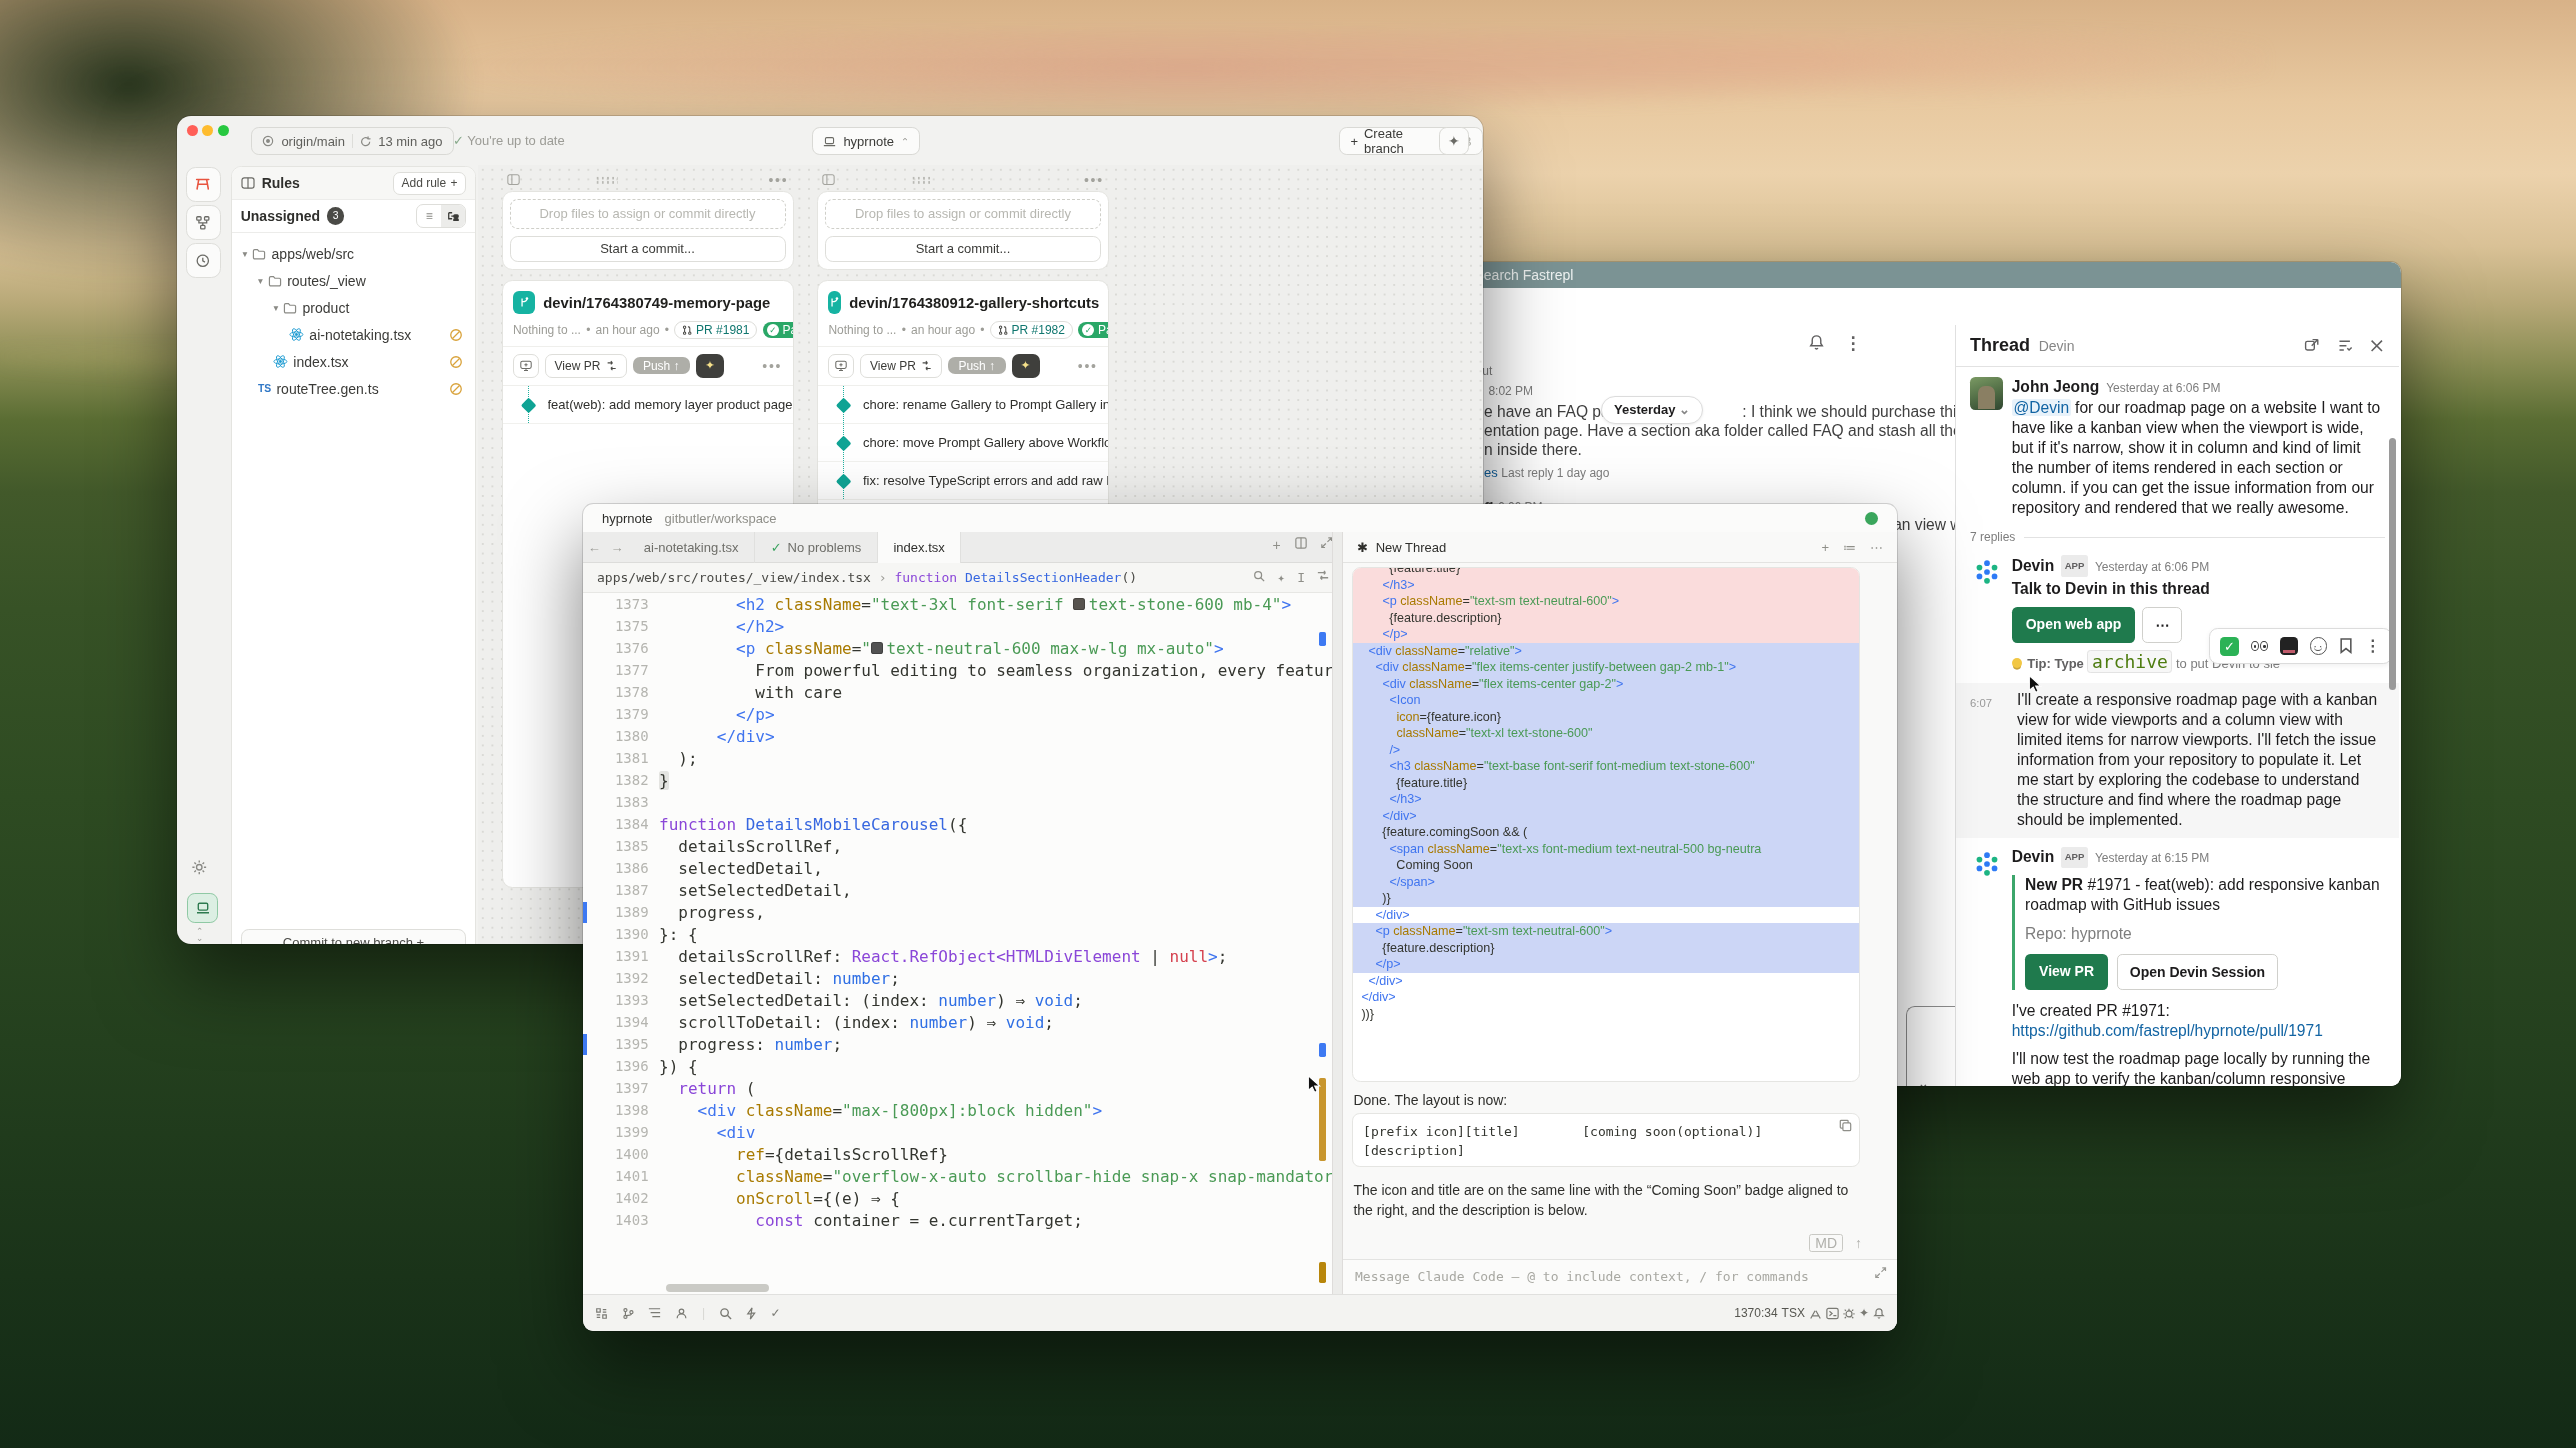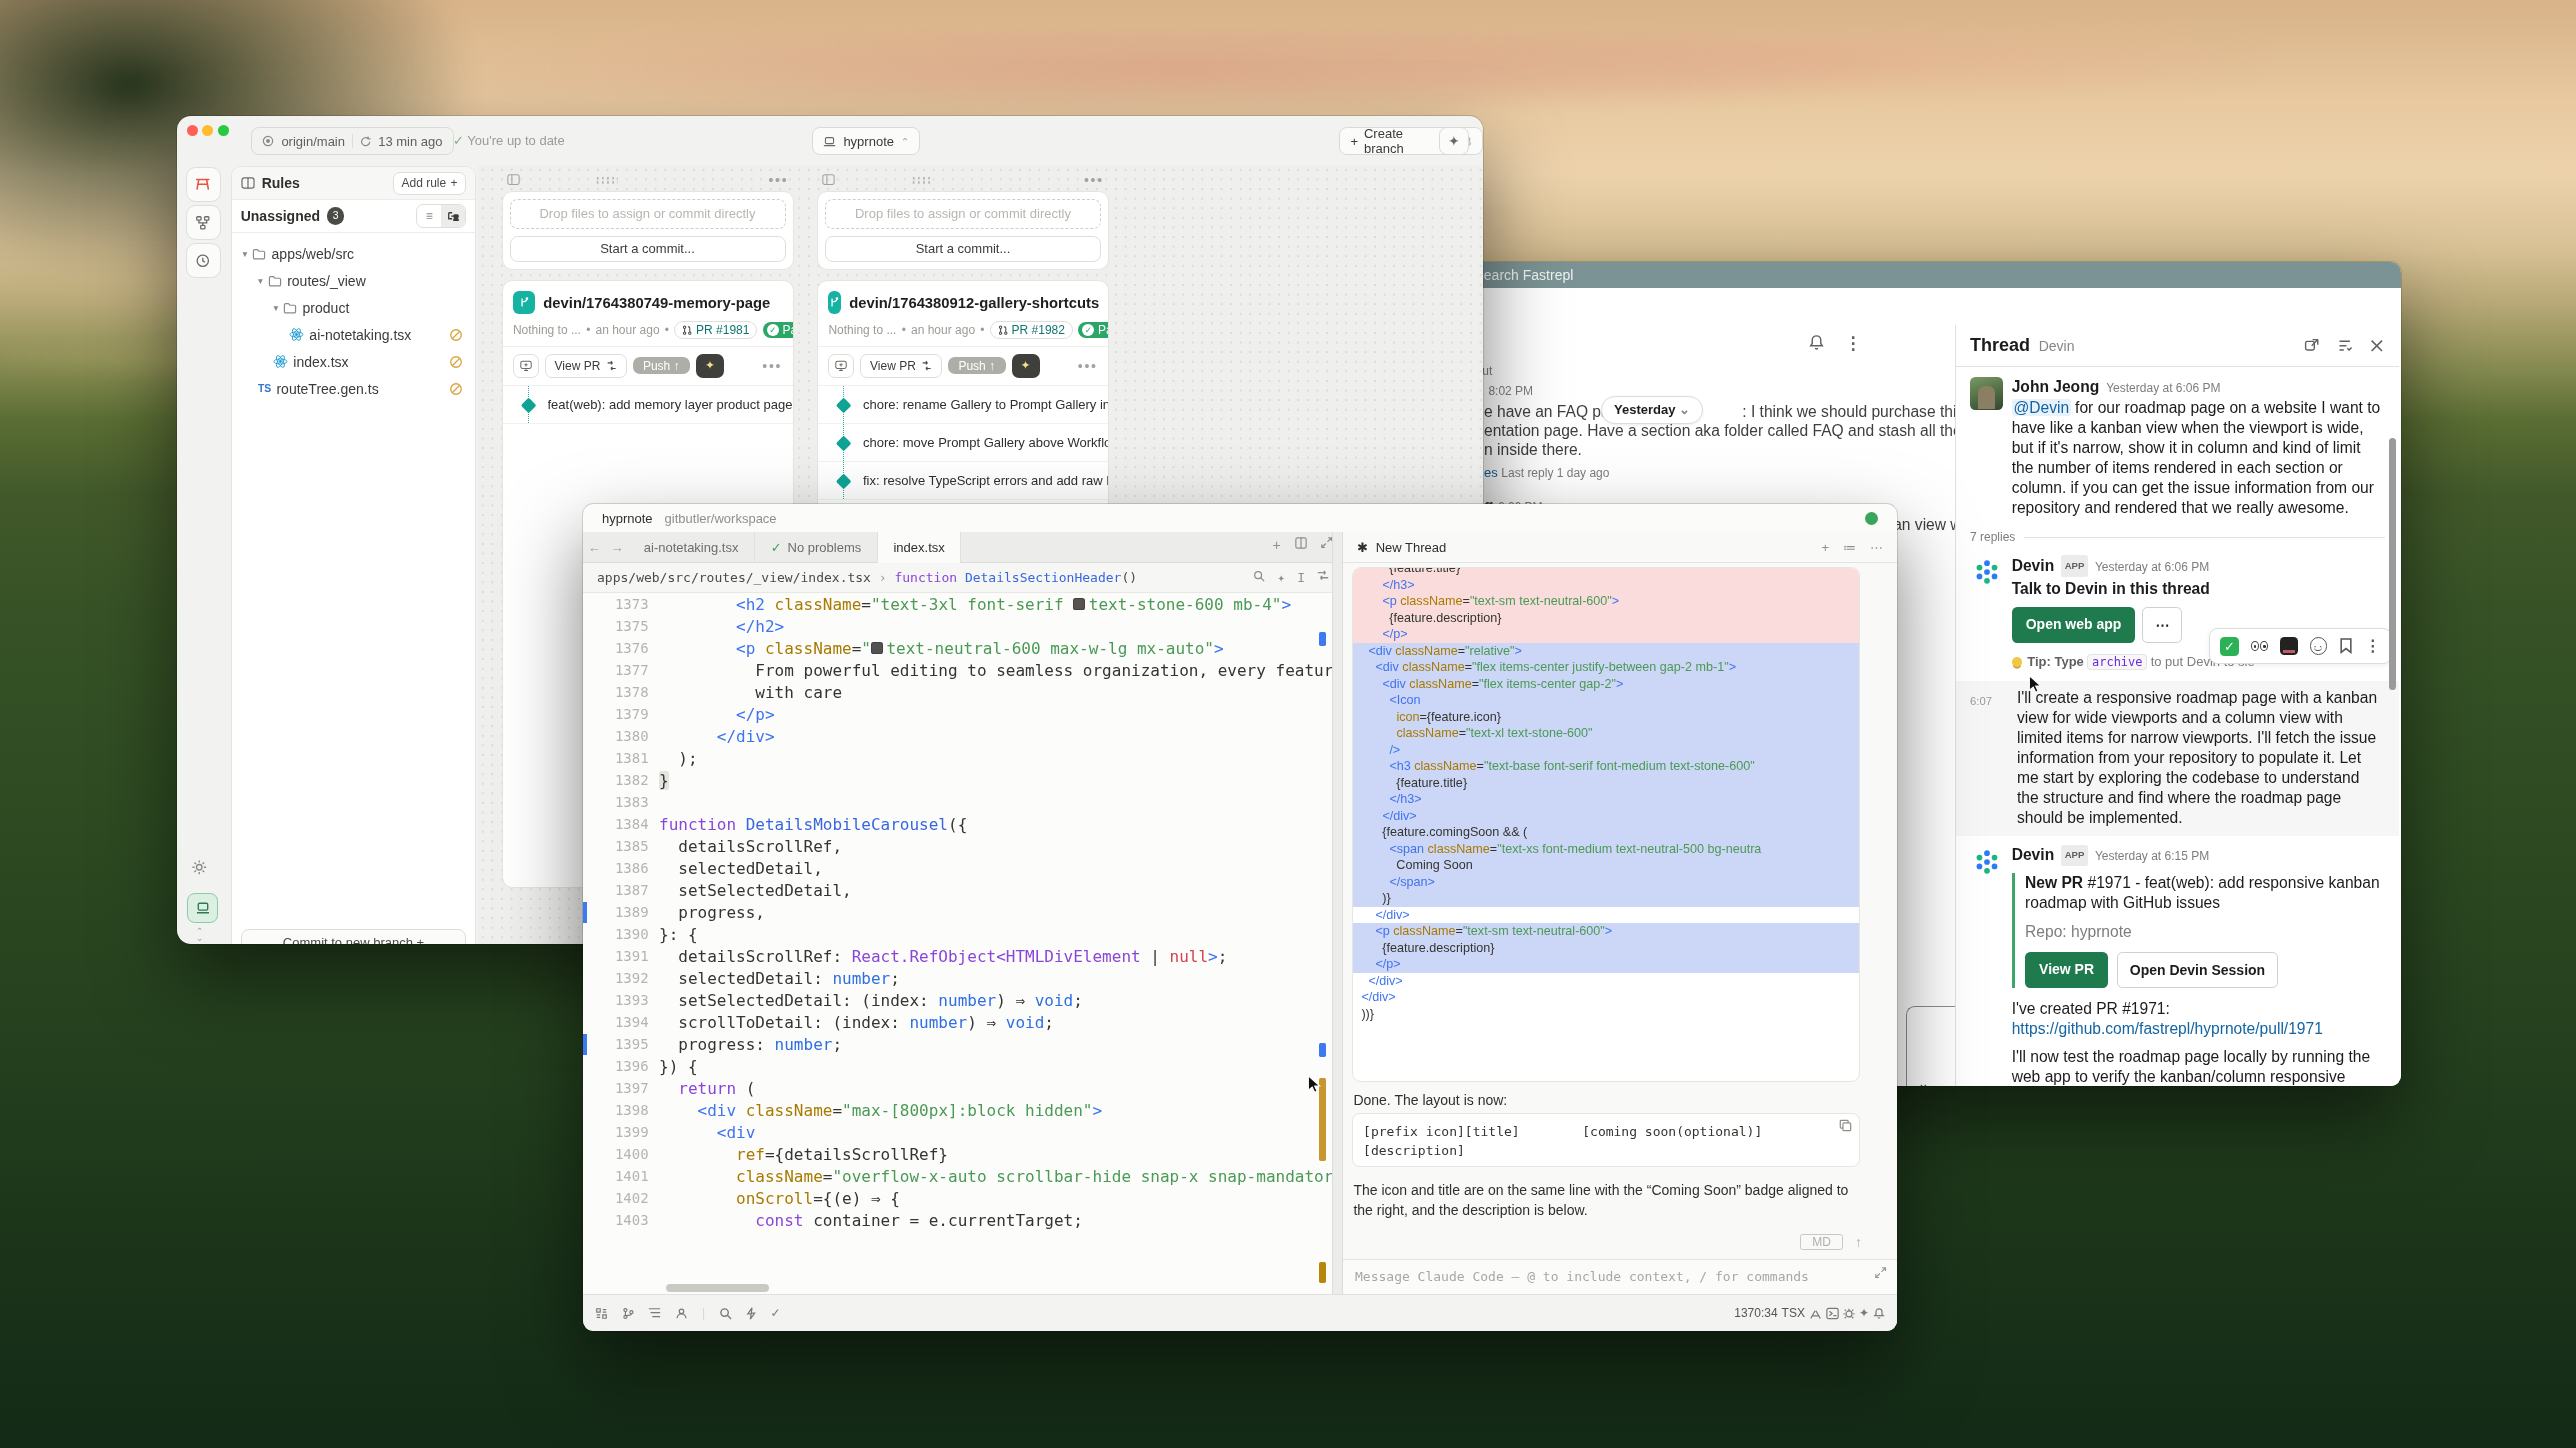--- a/index.html
+++ b/index.html
@@ -43,21 +43,21 @@
 .m-time{font-size:12px;color:#7d7d7d}
 .badge-app{font-size:9.6px;font-weight:bold;color:#616061;background:#ebebeb;border-radius:2.6px;padding:0.9px 3.5px;position:relative;top:-1.7px}
 .mention{color:#1264a3;background:#e8f2fa;border-radius:2.6px;padding:0 1.7px}
 .replies-row{display:flex;align-items:center;gap:8.7px;margin:3.5px 0 8.7px 0}
 .replies-row .lbl{font-size:12px;color:#7d7d7d;white-space:nowrap}
 .replies-row .line{flex:1;height:0.9px;background:#e2e2e2}
 .btn-green{background:#1f7a4d;color:#fff;font-weight:bold;font-size:14px;border-radius:5.2px;padding:7px 14px;display:inline-block}
 .btn-outline{background:#fff;border:0.9px solid #d0d0cc;color:#1d1c1d;font-weight:bold;font-size:14px;border-radius:5.2px;padding:7px 12px;display:inline-block}
 .tip{font-size:13px;color:#7d7d7d;margin-top:8.7px;display:flex;align-items:center;gap:5.2px}
 .bulb{width:10.4px;height:10.4px;border-radius:50%;background:#f2c744;box-shadow:0 2.6px 0 -0.9px #caa43a;display:inline-block}
-.code-inline{font-family:"DejaVu Sans Mono",monospace;font-size:12px;color:#6d28d9;background:#f7f7f7;border:0.9px solid #e3e3e3;border-radius:3.5px;padding:0 3.5px}
+.code-inline{font-family:"DejaVu Sans Mono",monospace;font-size:18px;color:#4d7c0f;background:#f7f7f7;border:0.9px solid #e3e3e3;border-radius:3.5px;padding:0 3.5px}
 .hoverbar{position:absolute;right:7px;top:261px;background:#fff;border:0.9px solid #dcdcdc;border-radius:8.7px;display:flex;gap:12px;align-items:center;padding:7px 10.4px;box-shadow:0 1.7px 5.2px rgba(0,0,0,.06)}
 .hv-check{width:19px;height:19px;border-radius:4.3px;background:#2bb256;color:#fff;font-size:13px;text-align:center;line-height:19px}
 .hv-eyes{display:flex;gap:1.7px}
 .hv-eyes i{width:7.8px;height:10.4px;border:1.3px solid #444;border-radius:50%;position:relative;background:#fff}
 .hv-eyes i::after{content:"";position:absolute;left:1.7px;top:3.5px;width:2.6px;height:2.6px;border-radius:50%;background:#333}
 .hv-dark{width:17.4px;height:17.4px;border-radius:4.3px;background:#222;position:relative}
 .hv-dark::after{content:"";position:absolute;left:2.6px;bottom:1.7px;width:12px;height:2.6px;background:#c05a6a}
 .hv-smile{width:17.4px;height:17.4px;border:1.3px solid #555;border-radius:50%;position:relative}
 .hv-smile::before{content:"··";position:absolute;left:2.6px;top:-2.6px;color:#555;font-size:11.3px;letter-spacing:1.7px}
 .hv-smile::after{content:"";position:absolute;left:3.5px;top:7.8px;width:7.8px;height:3.5px;border-bottom:1.3px solid #555;border-radius:0 0 7px 7px}
@@ -805,21 +805,21 @@
           <div class="d-line d-ctx"><span class="c-tag">&lt;/div</span><span class="c-tag">&gt;</span></div>
           <div class="d-line d-ctx">))}</div>
         </div>
       <div class="ag-done">Done. The layout is now:</div>
       <div class="ag-block" id="layout-block"><span class="ag-copy"><svg width="13" height="13" viewBox="0 0 15 15" fill="none" stroke="#8f8f89" stroke-width="1.4">
               <rect x="4.5" y="4.5" width="9" height="9" rx="1.5"></rect>
               <path d="M10.5 4.5v-2a1 1 0 0 0-1-1h-7a1 1 0 0 0-1 1v7a1 1 0 0 0 1 1h2"></path>
             </svg></span><div>[prefix icon][title]        [coming soon(optional)]</div><div>[description]</div></div>
       <div class="ag-expl">The icon and title are on the same line with the “Coming Soon” badge aligned to the right, and the description is below.</div>
       <div class="ag-mdrow">
-        <span style="border:0.9px solid #c9c9c4;border-radius:2.6px;padding:0 11px;font-size:12px">MD</span>
+        <span style="border:0.9px solid #c9c9c4;border-radius:2.6px;padding:0 5px;font-size:14px">MD</span>
         <span style="font-size:14px">↑</span>
       </div>
       <div class="ag-input">
         <div class="ag-ph" aria-label="Message Claude Code — @ to include context, / for commands">Message Claude Code — @ to include context, / for commands</div>
         <span class="ag-exp">
             <svg width="11.3" height="11.3" viewBox="0 0 14 14" fill="none" stroke="#9a9a95" stroke-width="1.5">
               <path d="M8 6l5-5M9 1h4v4M6 8l-5 5M1 9v4h4"></path>
             </svg>
           </span>
         <div class="ag-foot" style="bottom:5.2px">

